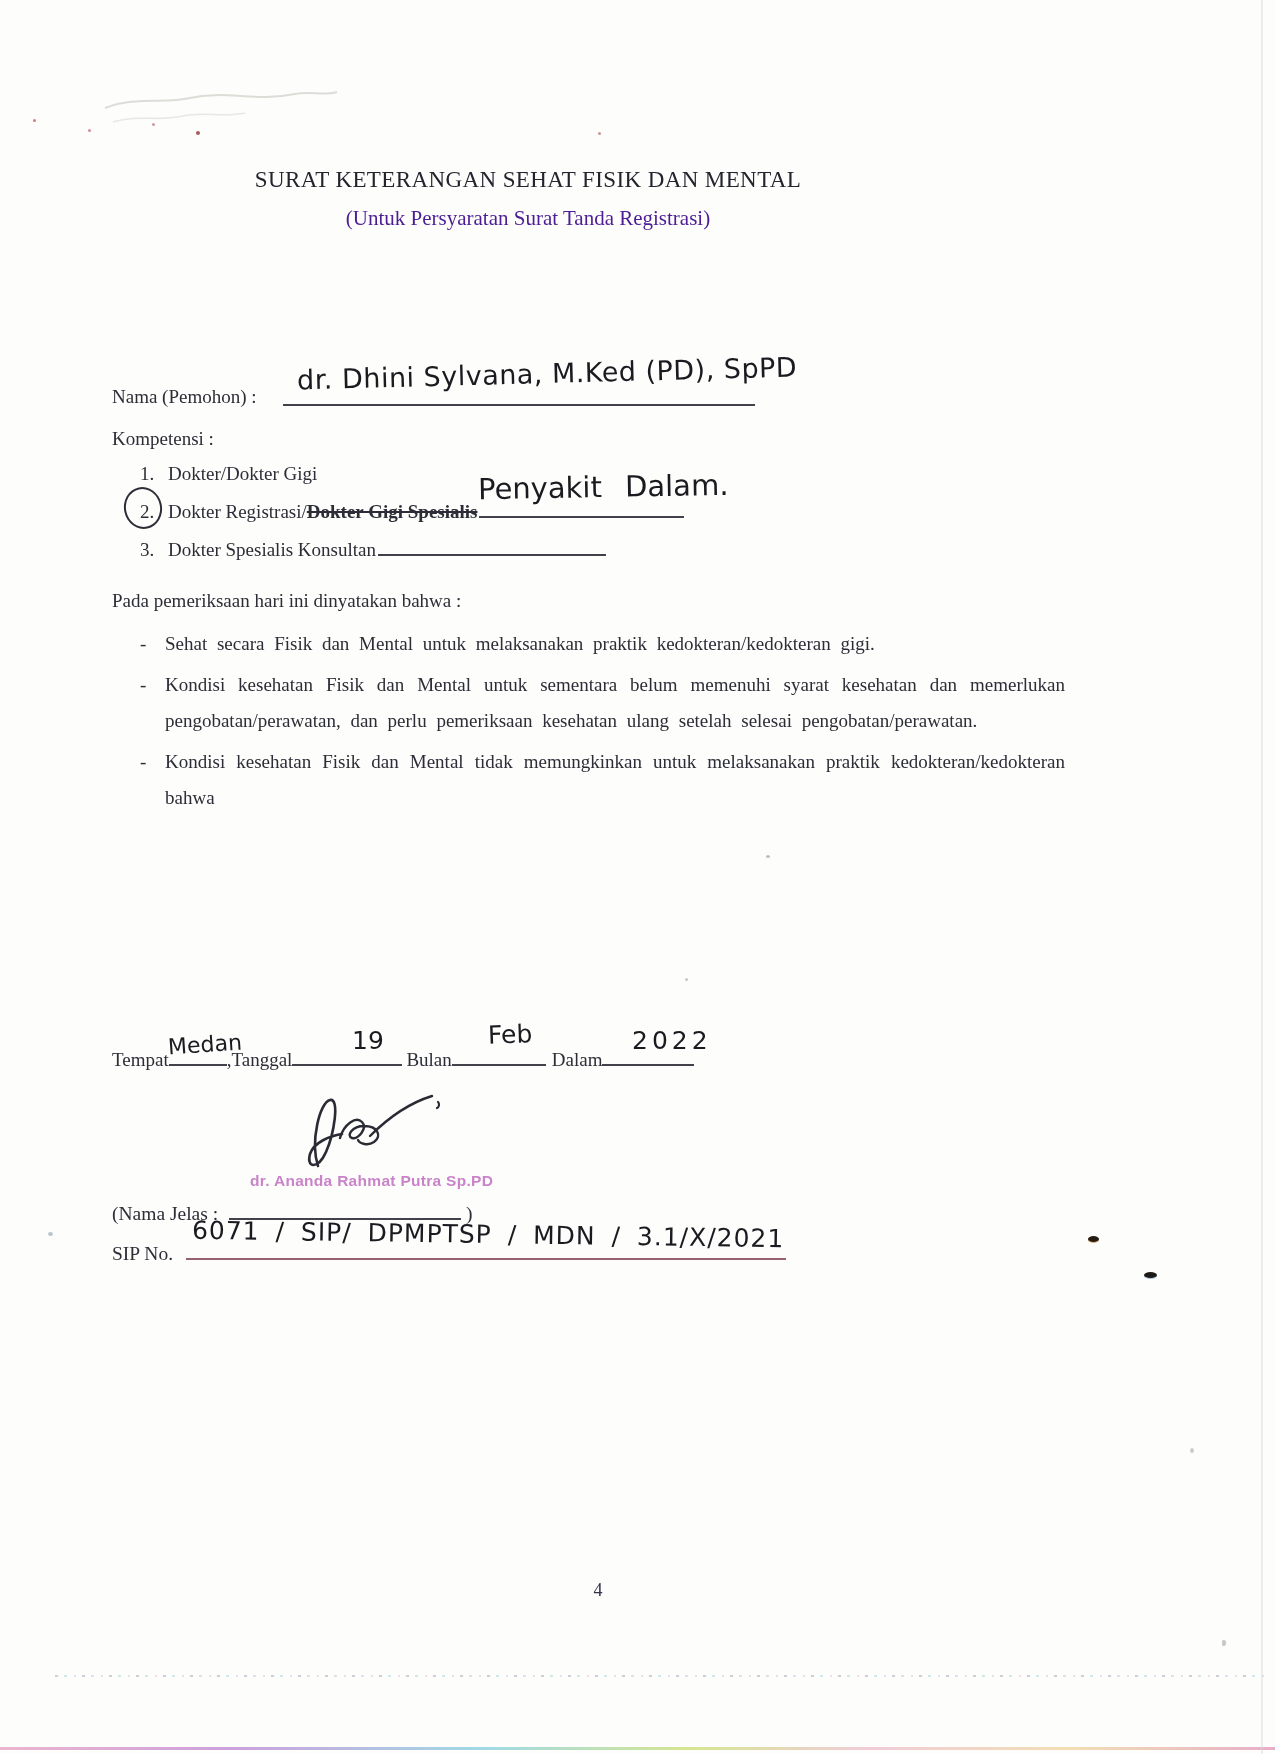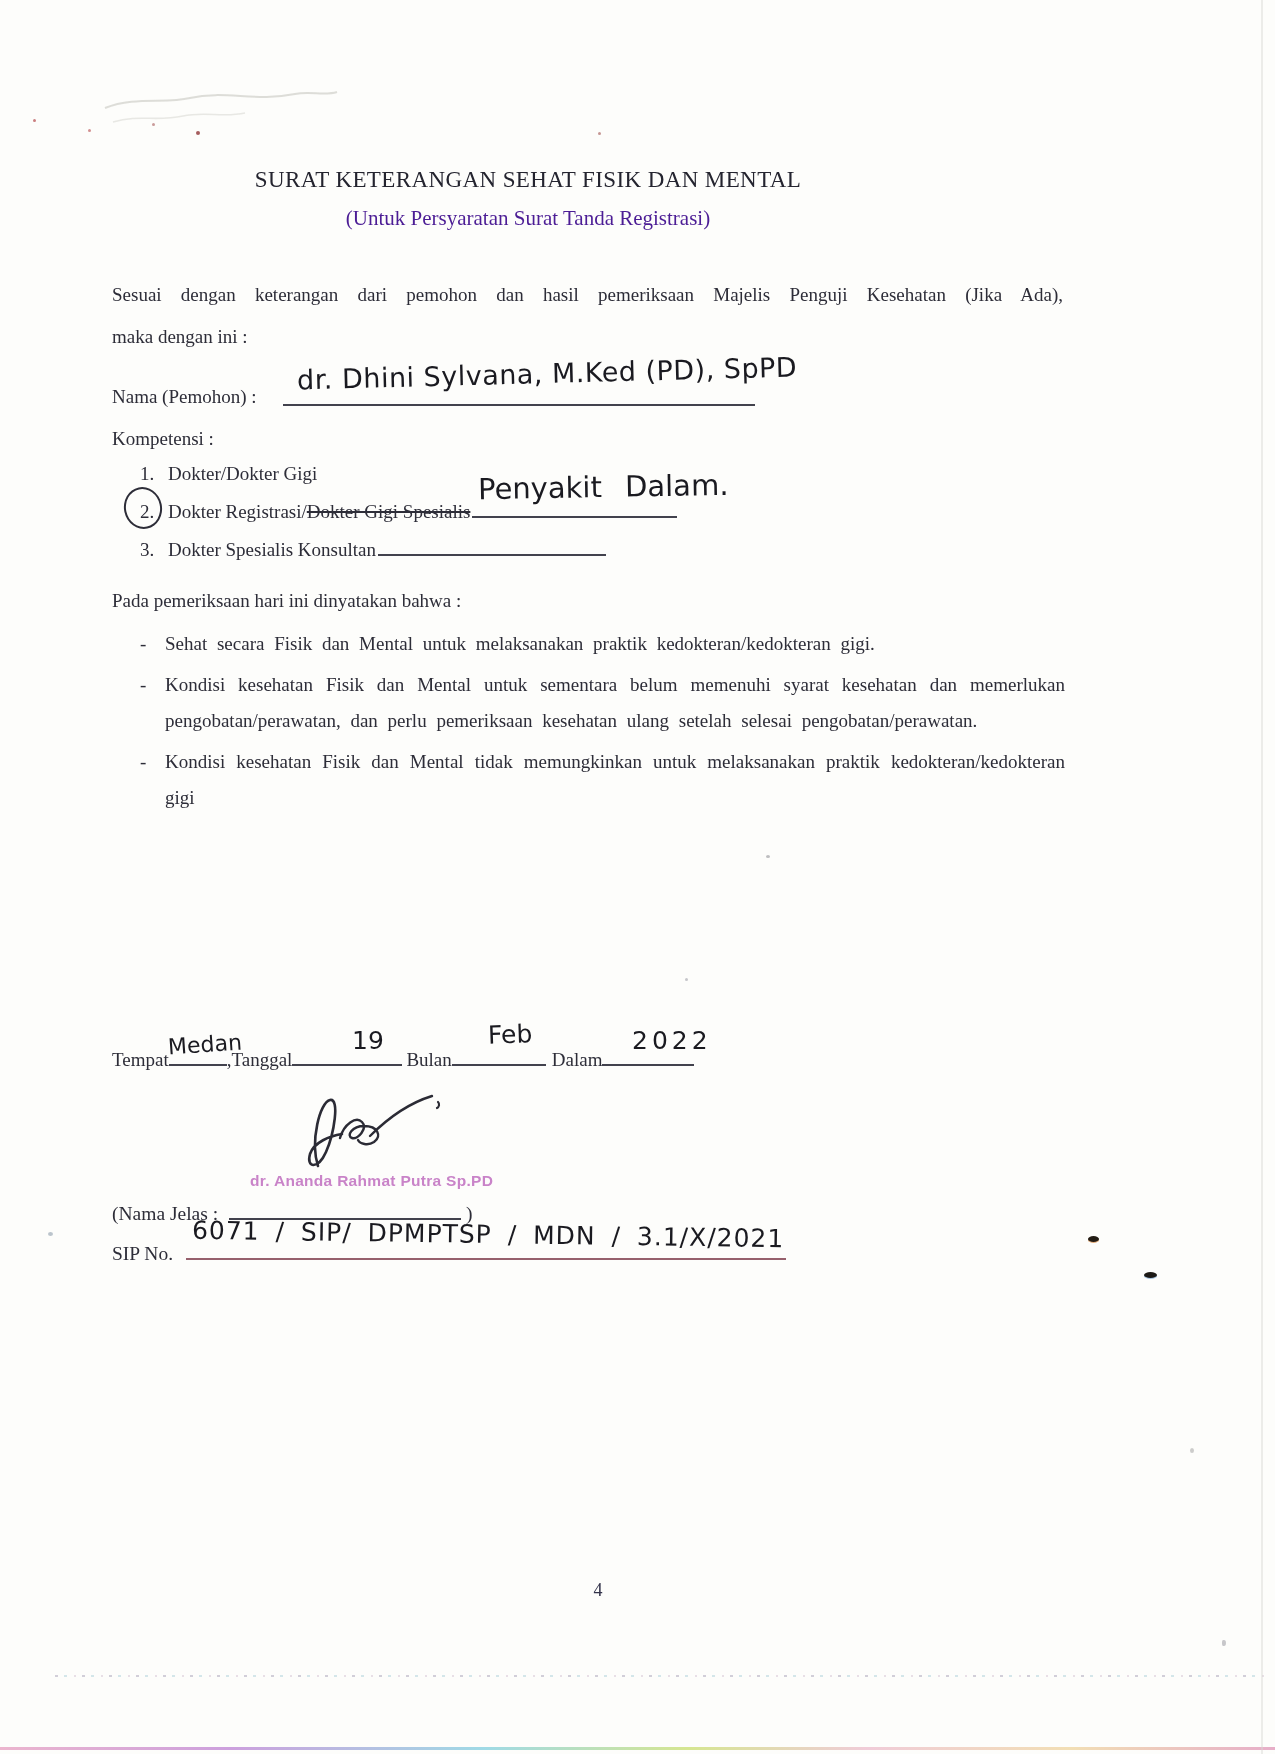--- a/index.html
+++ b/index.html
@@ -18,21 +18,21 @@
   .intro .l1{text-align:justify;text-align-last:justify;}
   .uline{display:inline-block;border-bottom:2px solid var(--uline,#42424d);height:20px;vertical-align:baseline;}
   .hand{
     font-family:"DejaVu Sans", sans-serif;
     color:var(--hw,#1a1a20);font-weight:500;white-space:nowrap;
   }
   .komp{left:112px;top:420px;line-height:37px;font-size:19px;}
   .komp-items{left:140px;top:455px;font-size:19px;line-height:38px;}
   .komp-row{display:flex;}
   .knum{width:28px;}
-  .struck{text-decoration:line-through;text-decoration-thickness:2px;}
+  .struck{text-decoration:line-through;text-decoration-thickness:2px;font-weight:bold;}
   .circle2{
     left:124px;top:487px;width:34px;height:38px;
     border:2px solid #2d2d38;border-radius:50%;
     transform:rotate(-12deg);
   }
   .stmt-head{left:112px;top:590px;font-size:19px;}
   .stmt-list{left:140px;top:626px;width:930px;}
   .stmt-item{display:flex;margin-bottom:5px;}
   .dash{width:25px;font-size:19px;line-height:36px;}
   .stmt-text{width:900px;font-size:19px;line-height:36px;text-align:justify;word-spacing:5px;}
@@ -81,24 +81,20 @@
   <div class="speck" style="left:1144px;top:1272px;width:13px;height:6px;background:#1d1a16;border-radius:50%;box-shadow:0 1px 0 rgba(80,140,200,.5);"></div>
   <div class="speck" style="left:1190px;top:1448px;width:4px;height:5px;background:#9b9b9b;opacity:.5;"></div>
   <div class="speck" style="left:48px;top:1232px;width:5px;height:4px;background:#8f9fae;opacity:.6;"></div>
   <div class="speck" style="left:1222px;top:1640px;width:4px;height:6px;background:#9a9aa2;opacity:.55;border-radius:40% 60% 60% 40%;"></div>
 
   <div class="abs title-block">
     <div class="title-main">SURAT KETERANGAN SEHAT FISIK DAN MENTAL</div>
     <div class="title-sub">(Untuk Persyaratan Surat Tanda Registrasi)</div>
   </div>
 
-  <div class="abs intro bodytext">
-    <div class="l1">Sesuai dengan keterangan dari pemohon dan hasil pemeriksaan Majelis Penguji Kesehatan (Jika Ada),</div>
-    <div class="l2">maka dengan ini :</div>
-  </div>
 
   <div class="abs bodytext" style="left:112px;top:386px;">Nama (Pemohon) :</div>
   <div class="abs uline" style="left:283px;top:384px;width:472px;"></div>
   <div class="abs hand" style="left:297px;top:358px;font-size:27px;transform:rotate(-1.5deg);letter-spacing:.5px;">dr. Dhini Sylvana, M.Ked (PD), SpPD</div>
 
   <div class="abs komp">Kompetensi :</div>
   <div class="abs komp-items">
     <div class="komp-row">
       <span class="knum">1.</span>
       <span>Dokter/Dokter Gigi</span>
@@ -120,21 +116,21 @@
     <div class="stmt-item">
       <span class="dash">-</span>
       <div class="stmt-text">Sehat secara Fisik dan Mental untuk melaksanakan praktik kedokteran/kedokteran gigi.</div>
     </div>
     <div class="stmt-item">
       <span class="dash">-</span>
       <div class="stmt-text">Kondisi kesehatan Fisik dan Mental untuk sementara belum memenuhi syarat kesehatan dan memerlukan pengobatan/perawatan, dan perlu pemeriksaan kesehatan ulang setelah selesai pengobatan/perawatan.</div>
     </div>
     <div class="stmt-item">
       <span class="dash">-</span>
-      <div class="stmt-text">Kondisi kesehatan Fisik dan Mental tidak memungkinkan untuk melaksanakan praktik kedokteran/kedokteran gigi</div>
+      <div class="stmt-text">Kondisi kesehatan Fisik dan Mental tidak memungkinkan untuk melaksanakan praktik kedokteran/kedokteran bahwa</div>
     </div>
   </div>
 
   <div class="abs tempat-row">
     <span>Tempat</span><span class="uline" style="width:58px;"></span><span>,Tanggal</span><span class="uline" style="width:110px;"></span><span style="margin-left:4px;">Bulan</span><span class="uline" style="width:94px;"></span><span style="margin-left:6px;">Dalam</span><span class="uline" style="width:92px;"></span>
   </div>
   <div class="abs hand" style="left:168px;top:1032px;font-size:22px;transform:rotate(-4deg);">Medan</div>
   <div class="abs hand" style="left:352px;top:1026px;font-size:25px;">19</div>
   <div class="abs hand" style="left:488px;top:1020px;font-size:25px;transform:rotate(-2deg);">Feb</div>
   <div class="abs hand" style="left:632px;top:1026px;font-size:25px;letter-spacing:4px;">2022</div>

